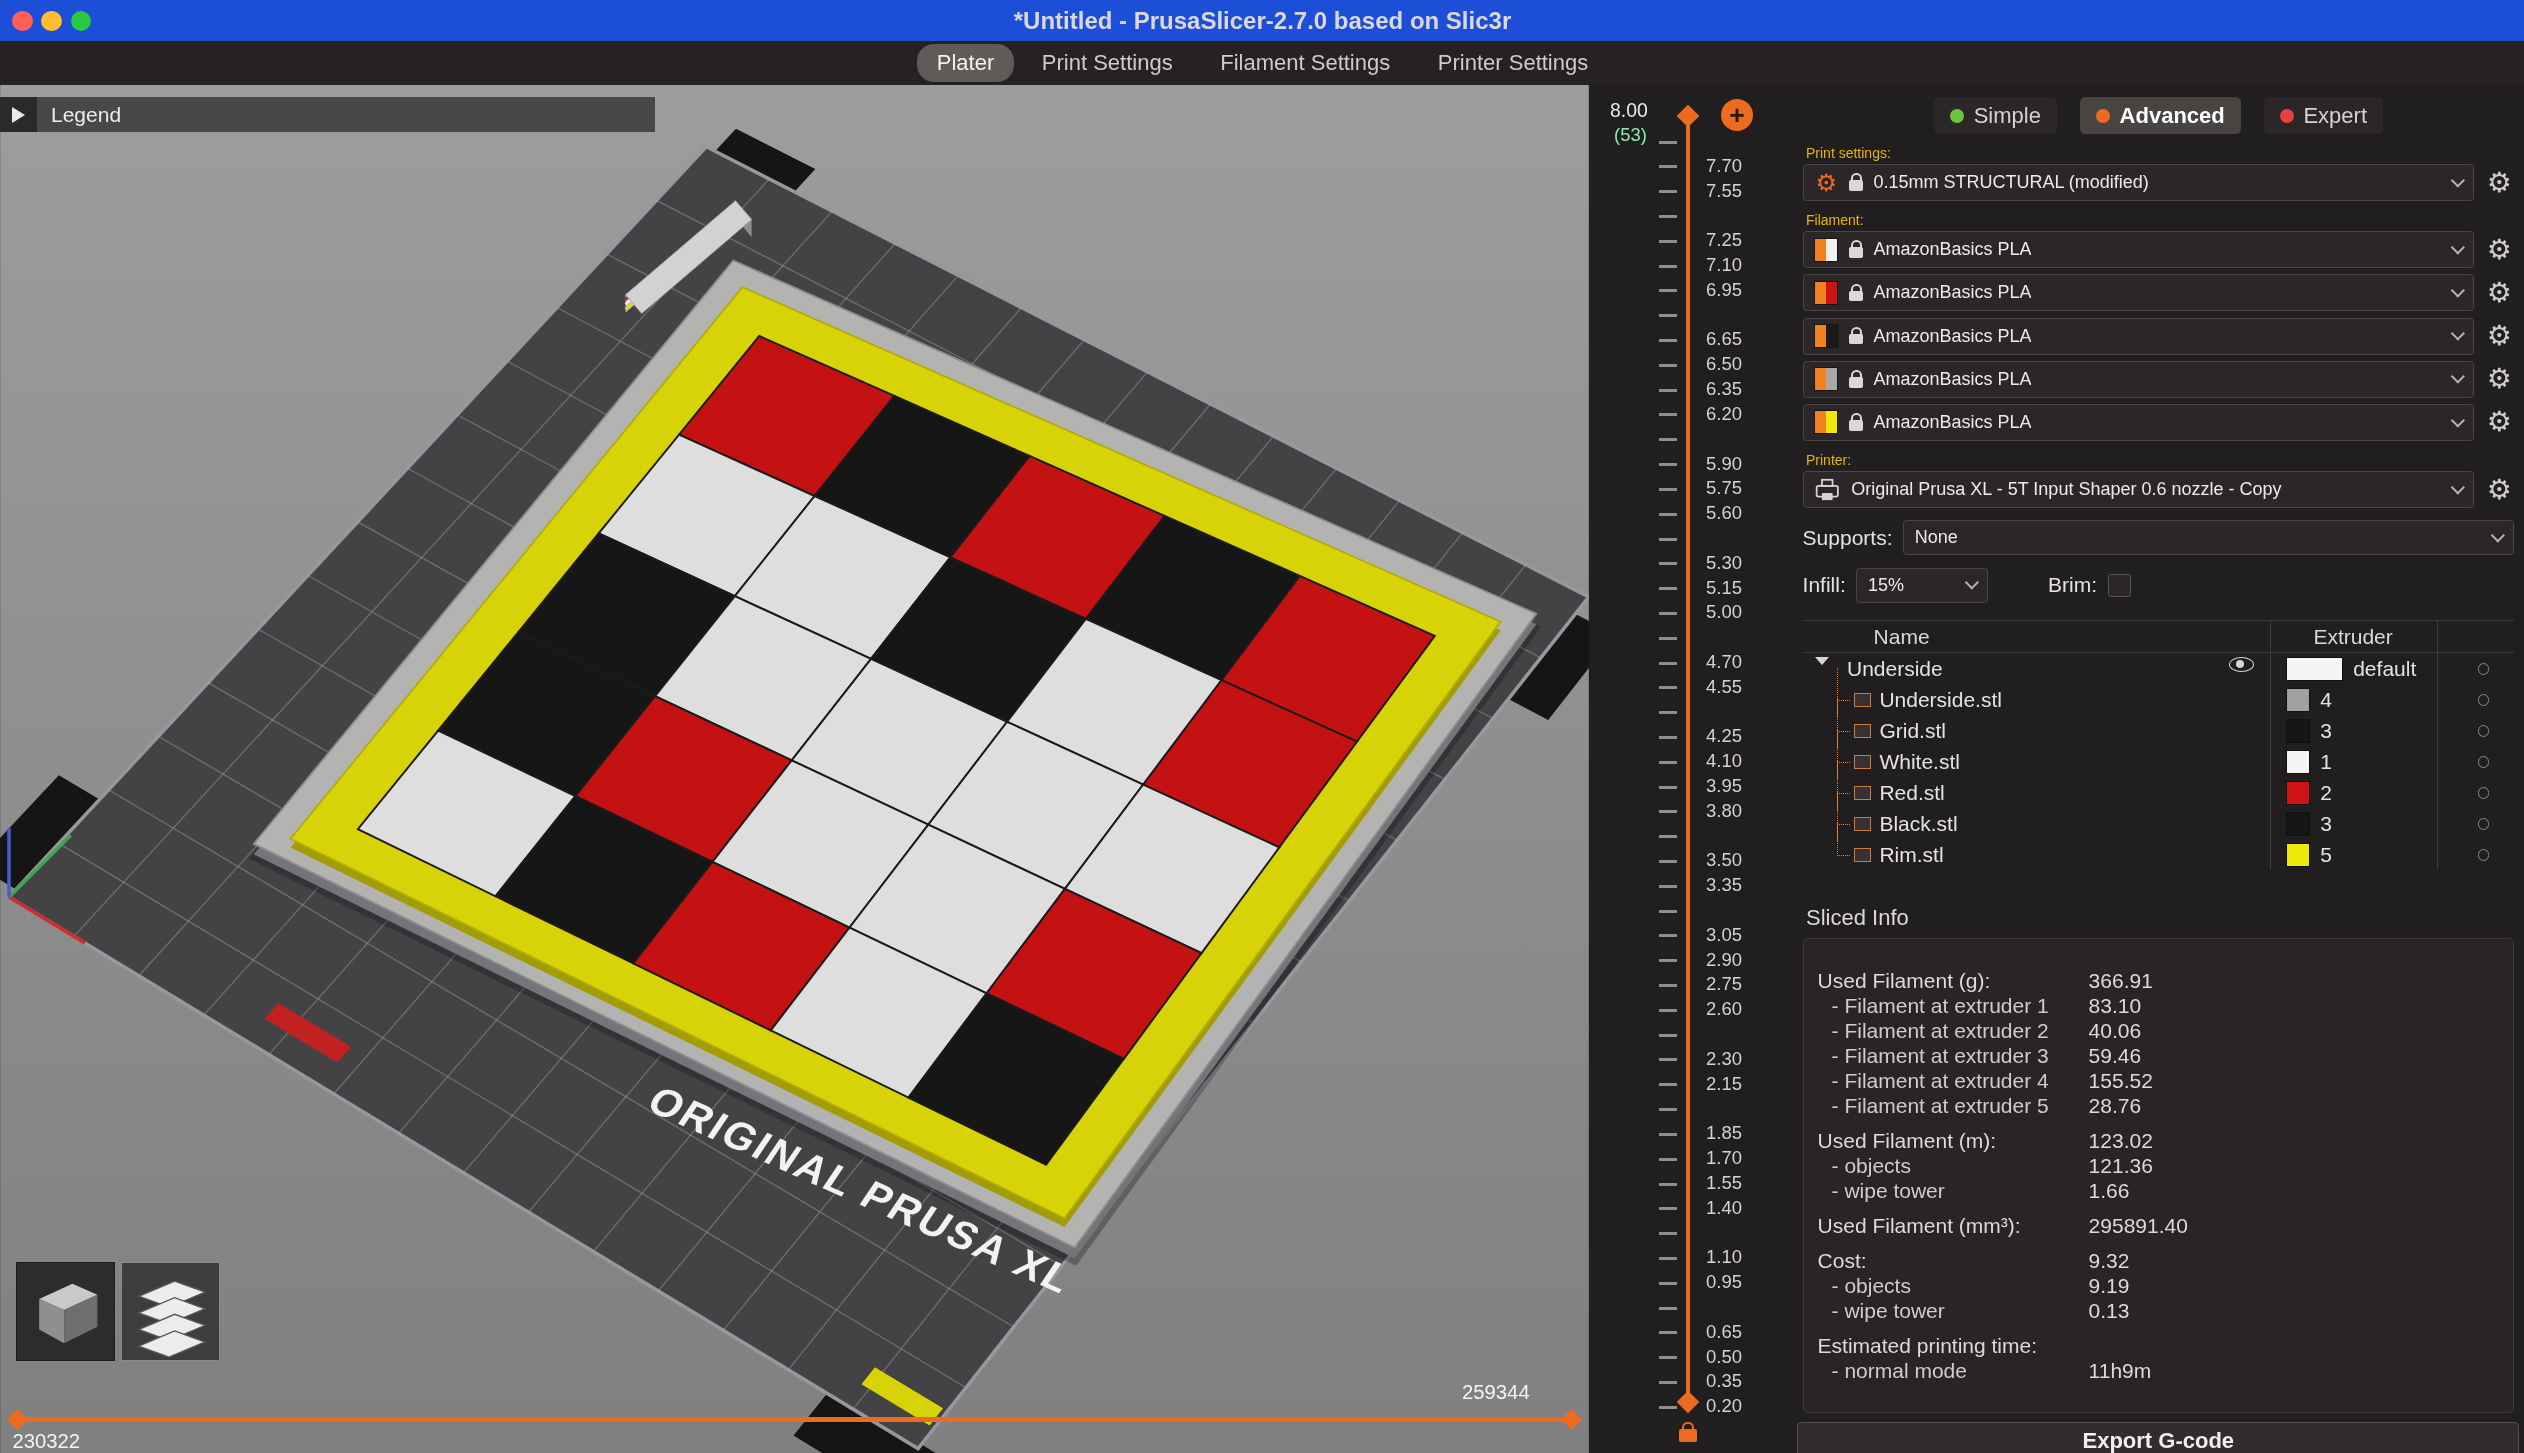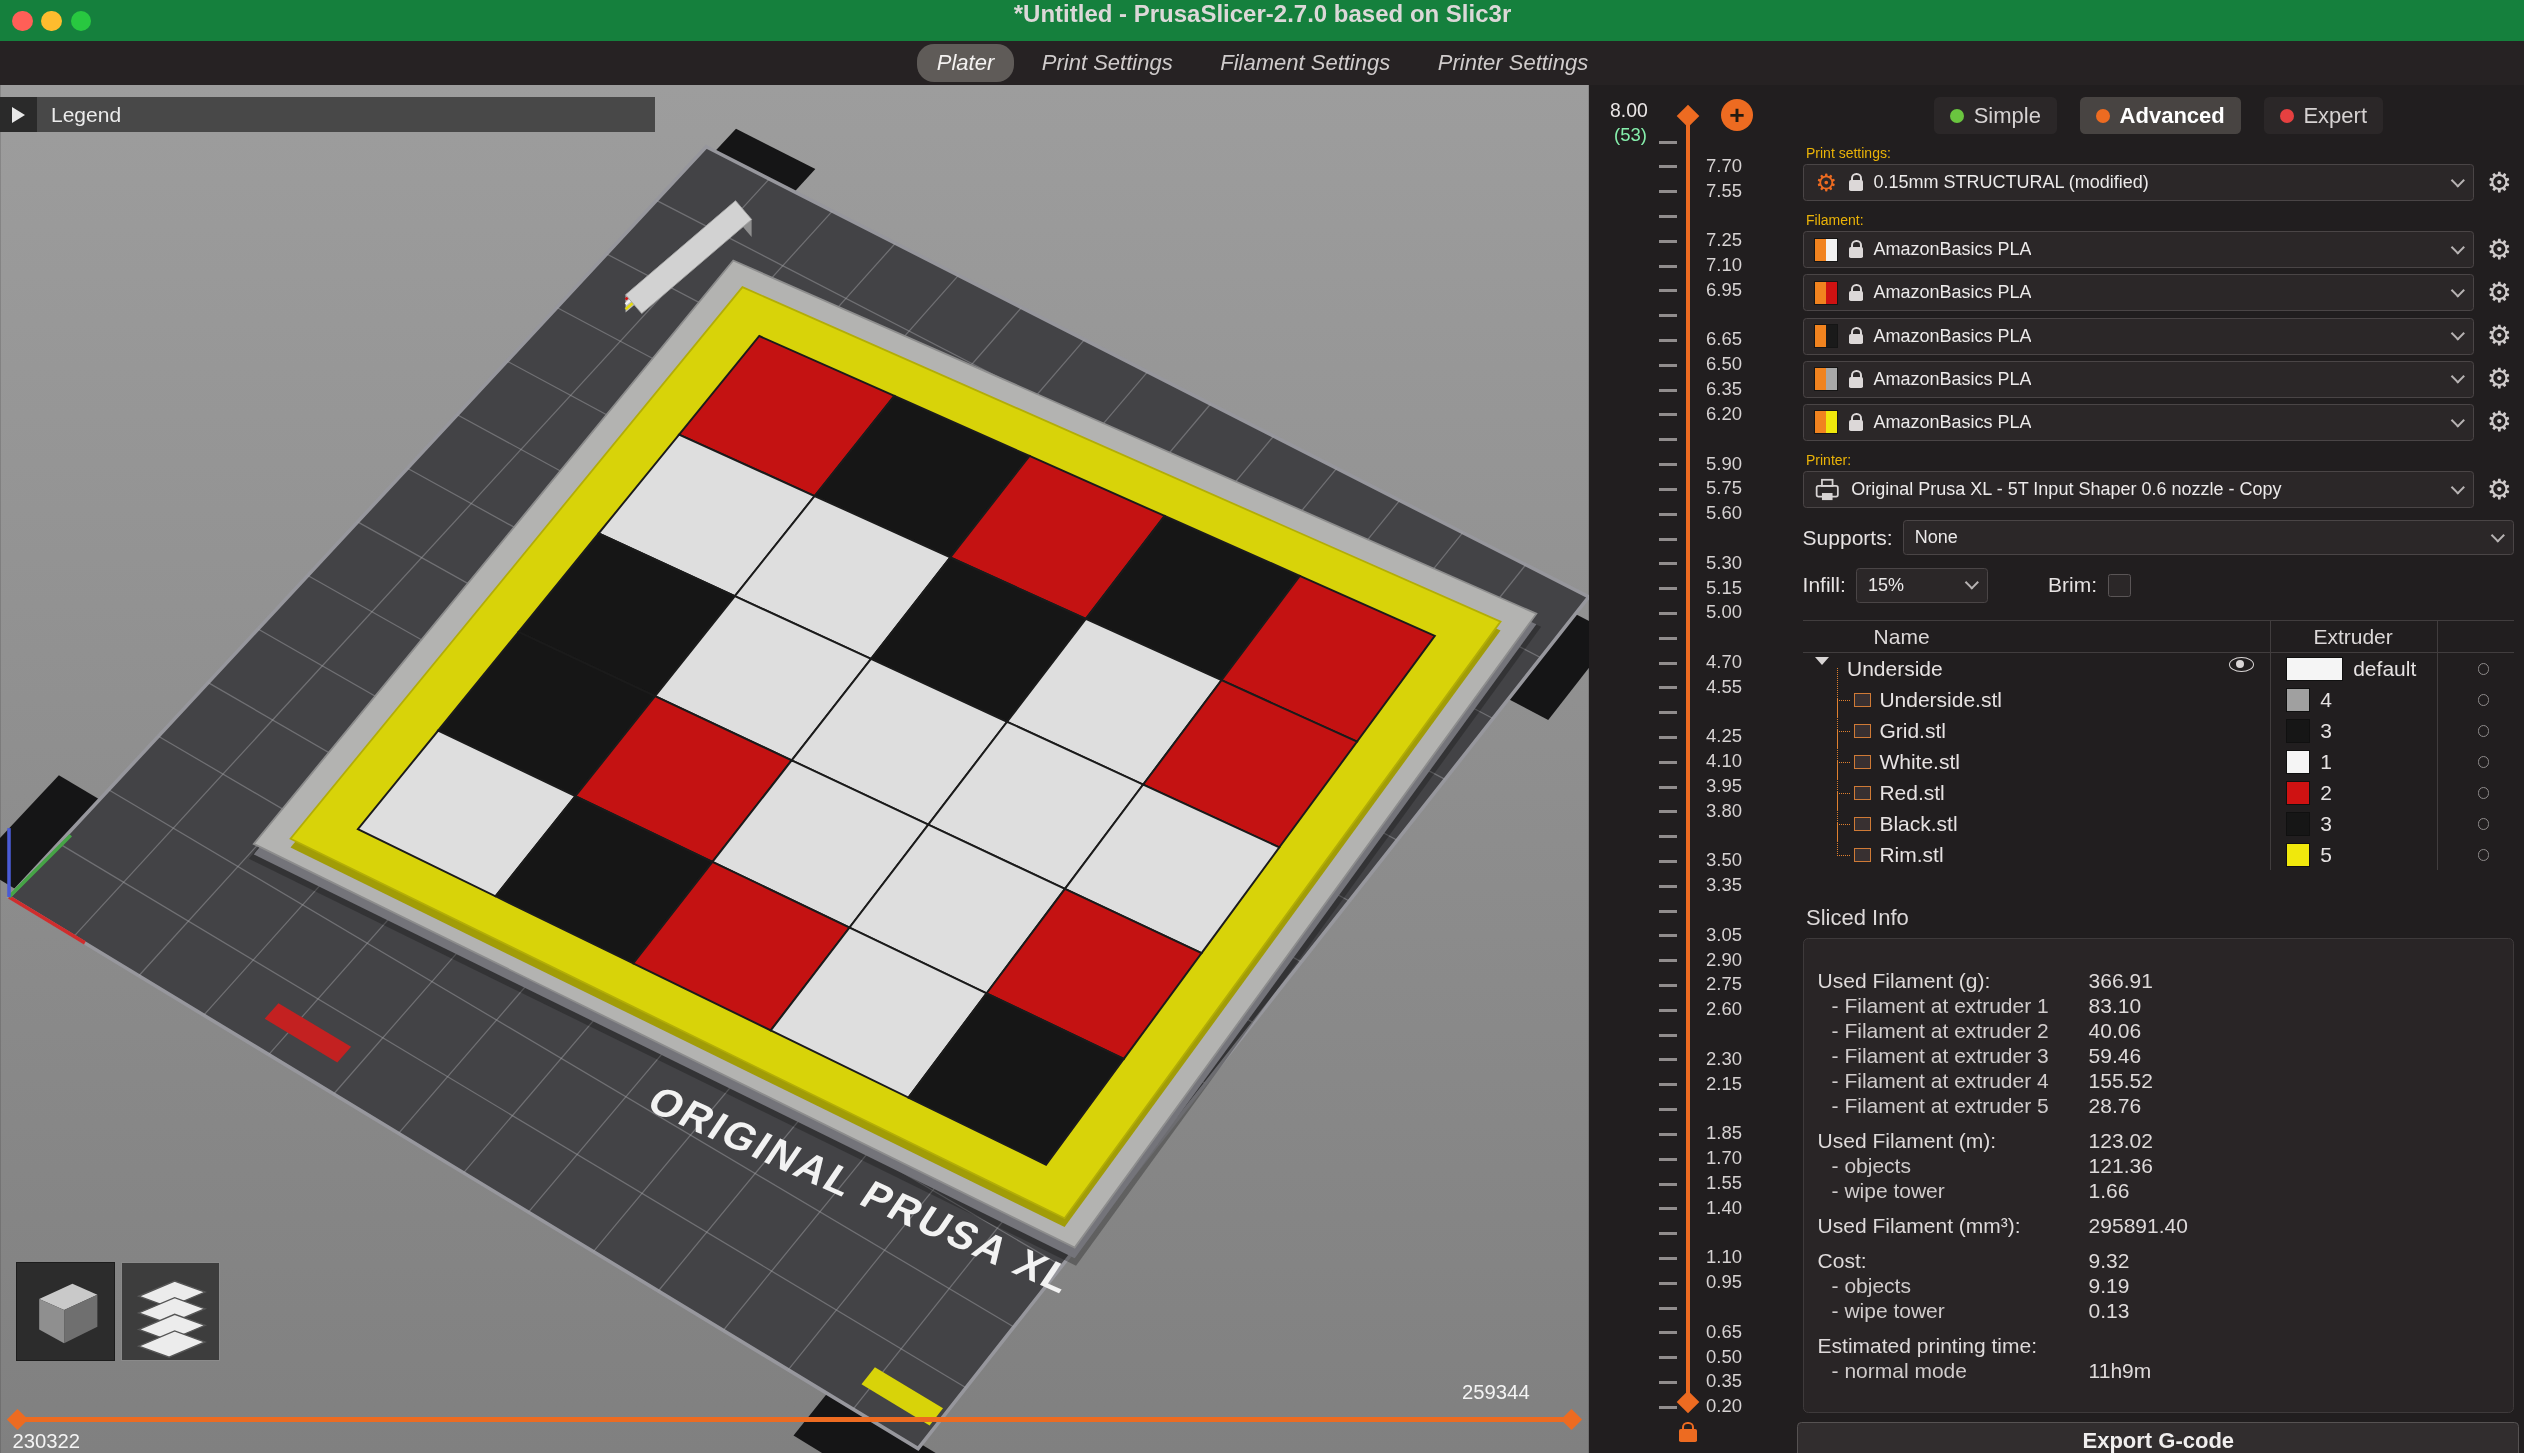--- a/index.html
+++ b/index.html
@@ -2,29 +2,29 @@
 <html style="font-size:14px"><head>
 <meta charset="utf-8">
 <style>
   * { box-sizing: border-box; margin: 0; padding: 0; }
   html,body { background:#000; }
   #app {
     position:relative; width:2525px; height:1453px; overflow:hidden;
     background:#211e1f; font-family:"Liberation Sans", sans-serif;
   }
   
-  .titlebar { position:absolute; top:0; left:0; width:100%; height:41px; background:#15803d;
-    display:flex; justify-content:center; color:#dcd8d8; font-size:24px; font-weight:bold; }
+  .titlebar { position:absolute; top:0; left:0; width:100%; height:41px; background:#1d4ed8;
+    display:flex; align-items:center; justify-content:center; color:#dcd8d8; font-size:24px; font-weight:bold; }
   .traffic { position:absolute; left:12.4px; top:10.6px; display:flex; gap:8.8px; }
   .light { width:20.3px; height:20.3px; border-radius:50%; }
   .light.red{background:#ff5f57}.light.yellow{background:#febc2e}.light.green{background:#28c840}
   
   .tabbar { position:absolute; top:41px; left:0; width:100%; height:44px; background:#262223;
     display:flex; align-items:center; justify-content:center; gap:8.8px; }
-  .tab { padding:6.2px 19.4px; border-radius:17px; color:#cfcbcb; font-size:22px; cursor:default;font-style:italic; }
+  .tab { padding:6.2px 19.4px; border-radius:17px; color:#cfcbcb; font-size:22px; cursor:default; }
   .tab.selected { background:#5f5b58; color:#f4f2f1; }
   
   .viewport { position:absolute; top:85px; left:0; width:1589px; height:1368px; overflow:hidden; }
   .legend { position:absolute; left:0; top:12.4px; width:655px; height:35px; background:rgba(60,60,60,0.88);
     display:flex; align-items:center; color:#ebebeb; font-size:21px; gap:14px; }
   .legend-icon { width:37px; height:35px; background:#2a2a2a; display:flex; align-items:center; justify-content:center; }
   .tri { width:0; height:0; border-left:13.2px solid #e8e8e8; border-top:8.8px solid transparent; border-bottom:8.8px solid transparent; }
   .thumb { position:absolute; top:1177px; width:99px; height:99px; background:#2c2c2c; border:0.9px solid #1c1c1c; }
   .thumb.selected { background:#3d3d3d; border-color:#8a8a8a; }
   .hslider { position:absolute; top:1332px; left:16px; width:1557px; height:5.3px; background:#ed6b21; }

